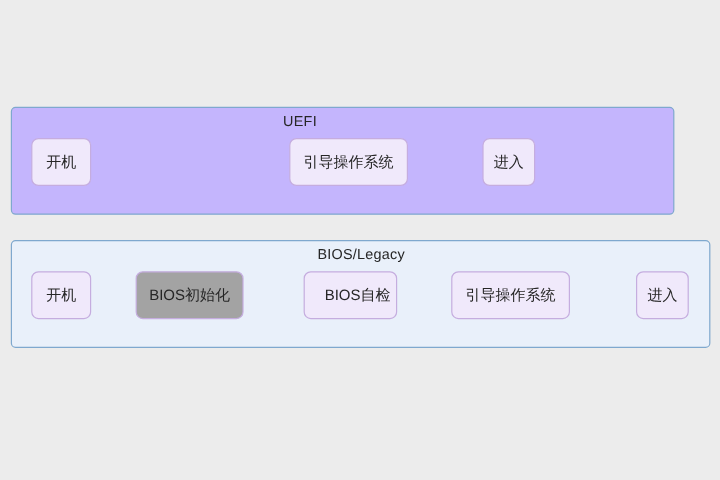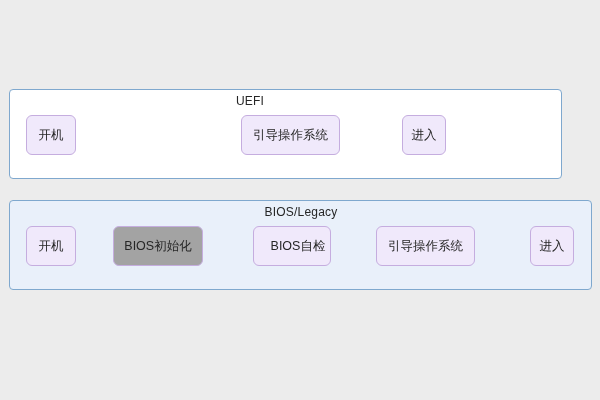--- a/index.html
+++ b/index.html
@@ -81,21 +81,21 @@
       </marker>
     </defs>
   <line x1="76" y1="135" x2="113" y2="135" stroke="#1a1a1a" stroke-width="1.6" marker-end="url(#arrowhead)"></line>
       <line x1="202" y1="135" x2="240" y2="135" stroke="#1a1a1a" stroke-width="1.6" marker-end="url(#arrowhead)"></line>
       <line x1="340" y1="135" x2="401" y2="135" stroke="#1a1a1a" stroke-width="1.6" marker-end="url(#arrowhead)"></line>
       <line x1="76" y1="246" x2="112" y2="246" stroke="#1a1a1a" stroke-width="1.6" marker-end="url(#arrowhead)"></line>
       <line x1="203" y1="246" x2="252" y2="246" stroke="#1a1a1a" stroke-width="1.6" marker-end="url(#arrowhead)"></line>
       <line x1="331" y1="246" x2="375" y2="246" stroke="#1a1a1a" stroke-width="1.6" marker-end="url(#arrowhead)"></line>
       <line x1="475" y1="246" x2="529" y2="246" stroke="#1a1a1a" stroke-width="1.6" marker-end="url(#arrowhead)"></line>
     </svg>
-<div class="group" style="left: 9px; top: 89px; width: 553px; height: 90px; background: #ffffff; border-color: rgb(127, 168, 206);">
+<div class="group" style="left: 9px; top: 89px; width: 553px; height: 90px; background: #c4b5fd; border-color: rgb(127, 168, 206);">
       <div class="group-title" style="color: rgb(38, 38, 38); left: 90px; width: 300px; right: auto;">UEFI</div>
     </div>
     <div class="node" style="left: 26px; top: 115px; width: 50px; height: 40px; background: rgb(240, 233, 251); border-color: rgb(197, 173, 223); color: rgb(38, 38, 38);">
       <span>开机</span>
     </div>
     <div class="node" style="left: 241px; top: 115px; width: 99px; height: 40px; background: rgb(240, 233, 251); border-color: rgb(197, 173, 223); color: rgb(38, 38, 38);">
       <span>引导操作系统</span>
     </div>
     <div class="node" style="left: 402px; top: 115px; width: 44px; height: 40px; background: rgb(240, 233, 251); border-color: rgb(197, 173, 223); color: rgb(38, 38, 38);">
       <span>进入</span>

